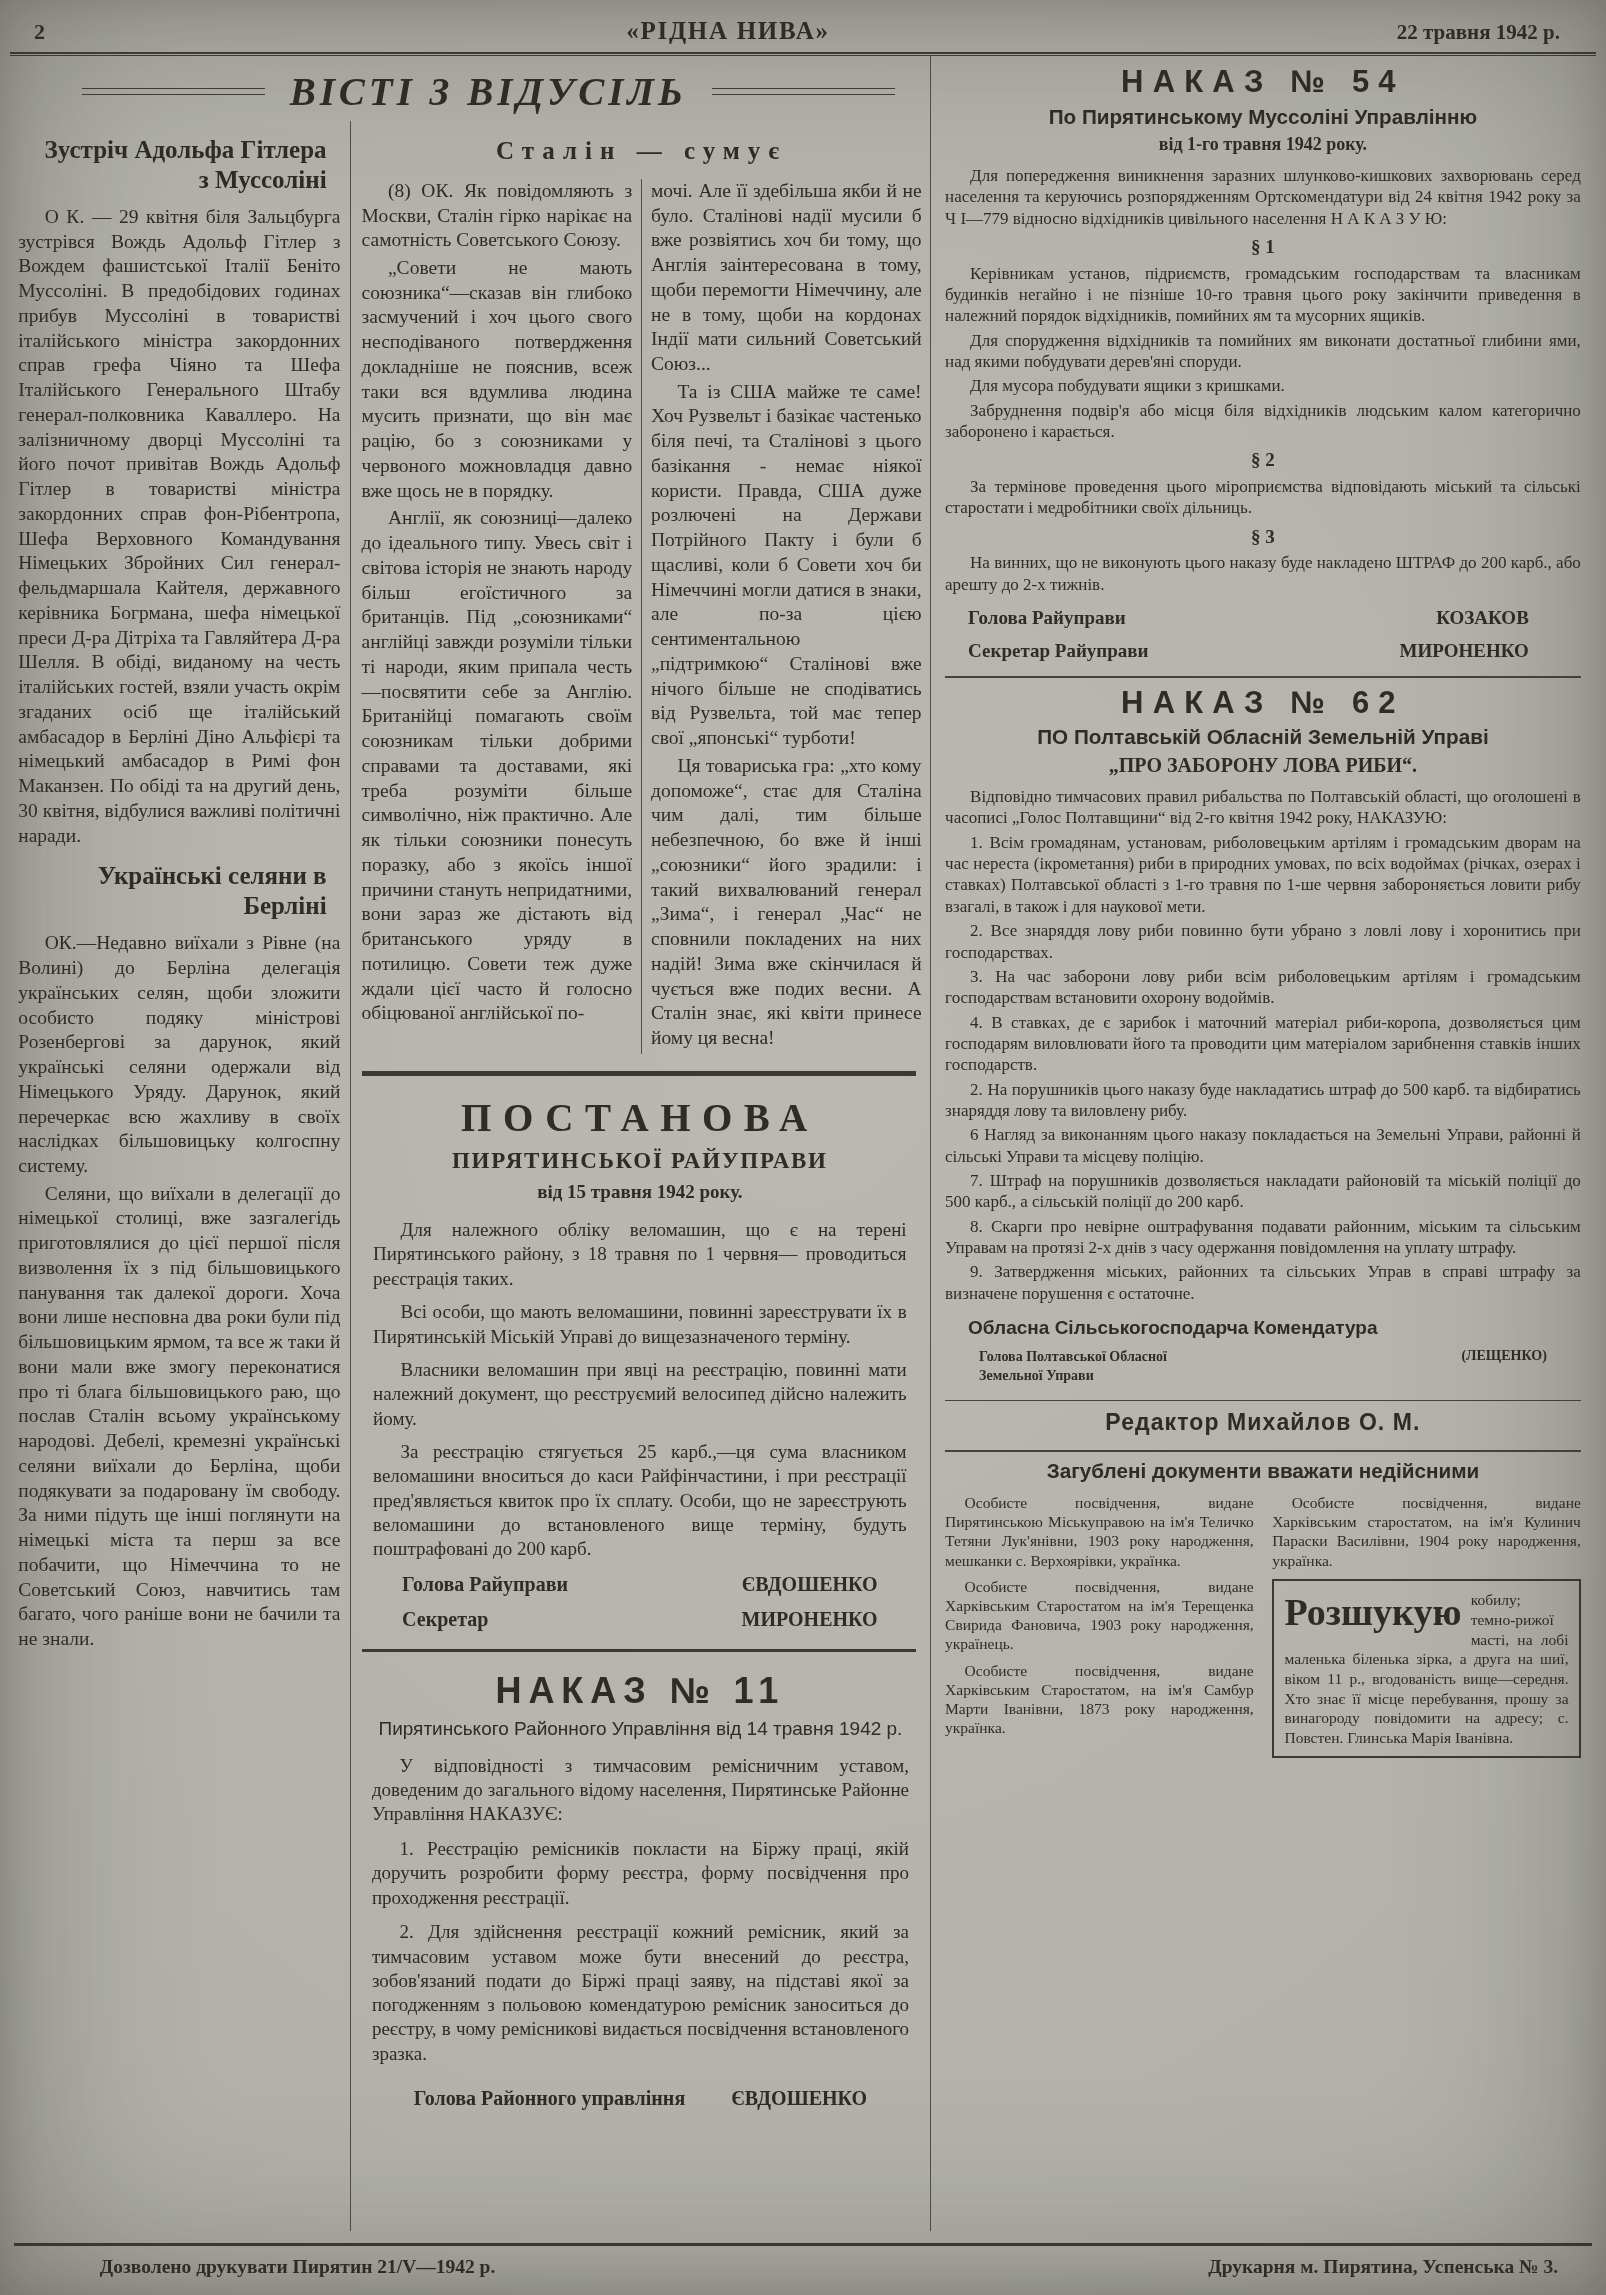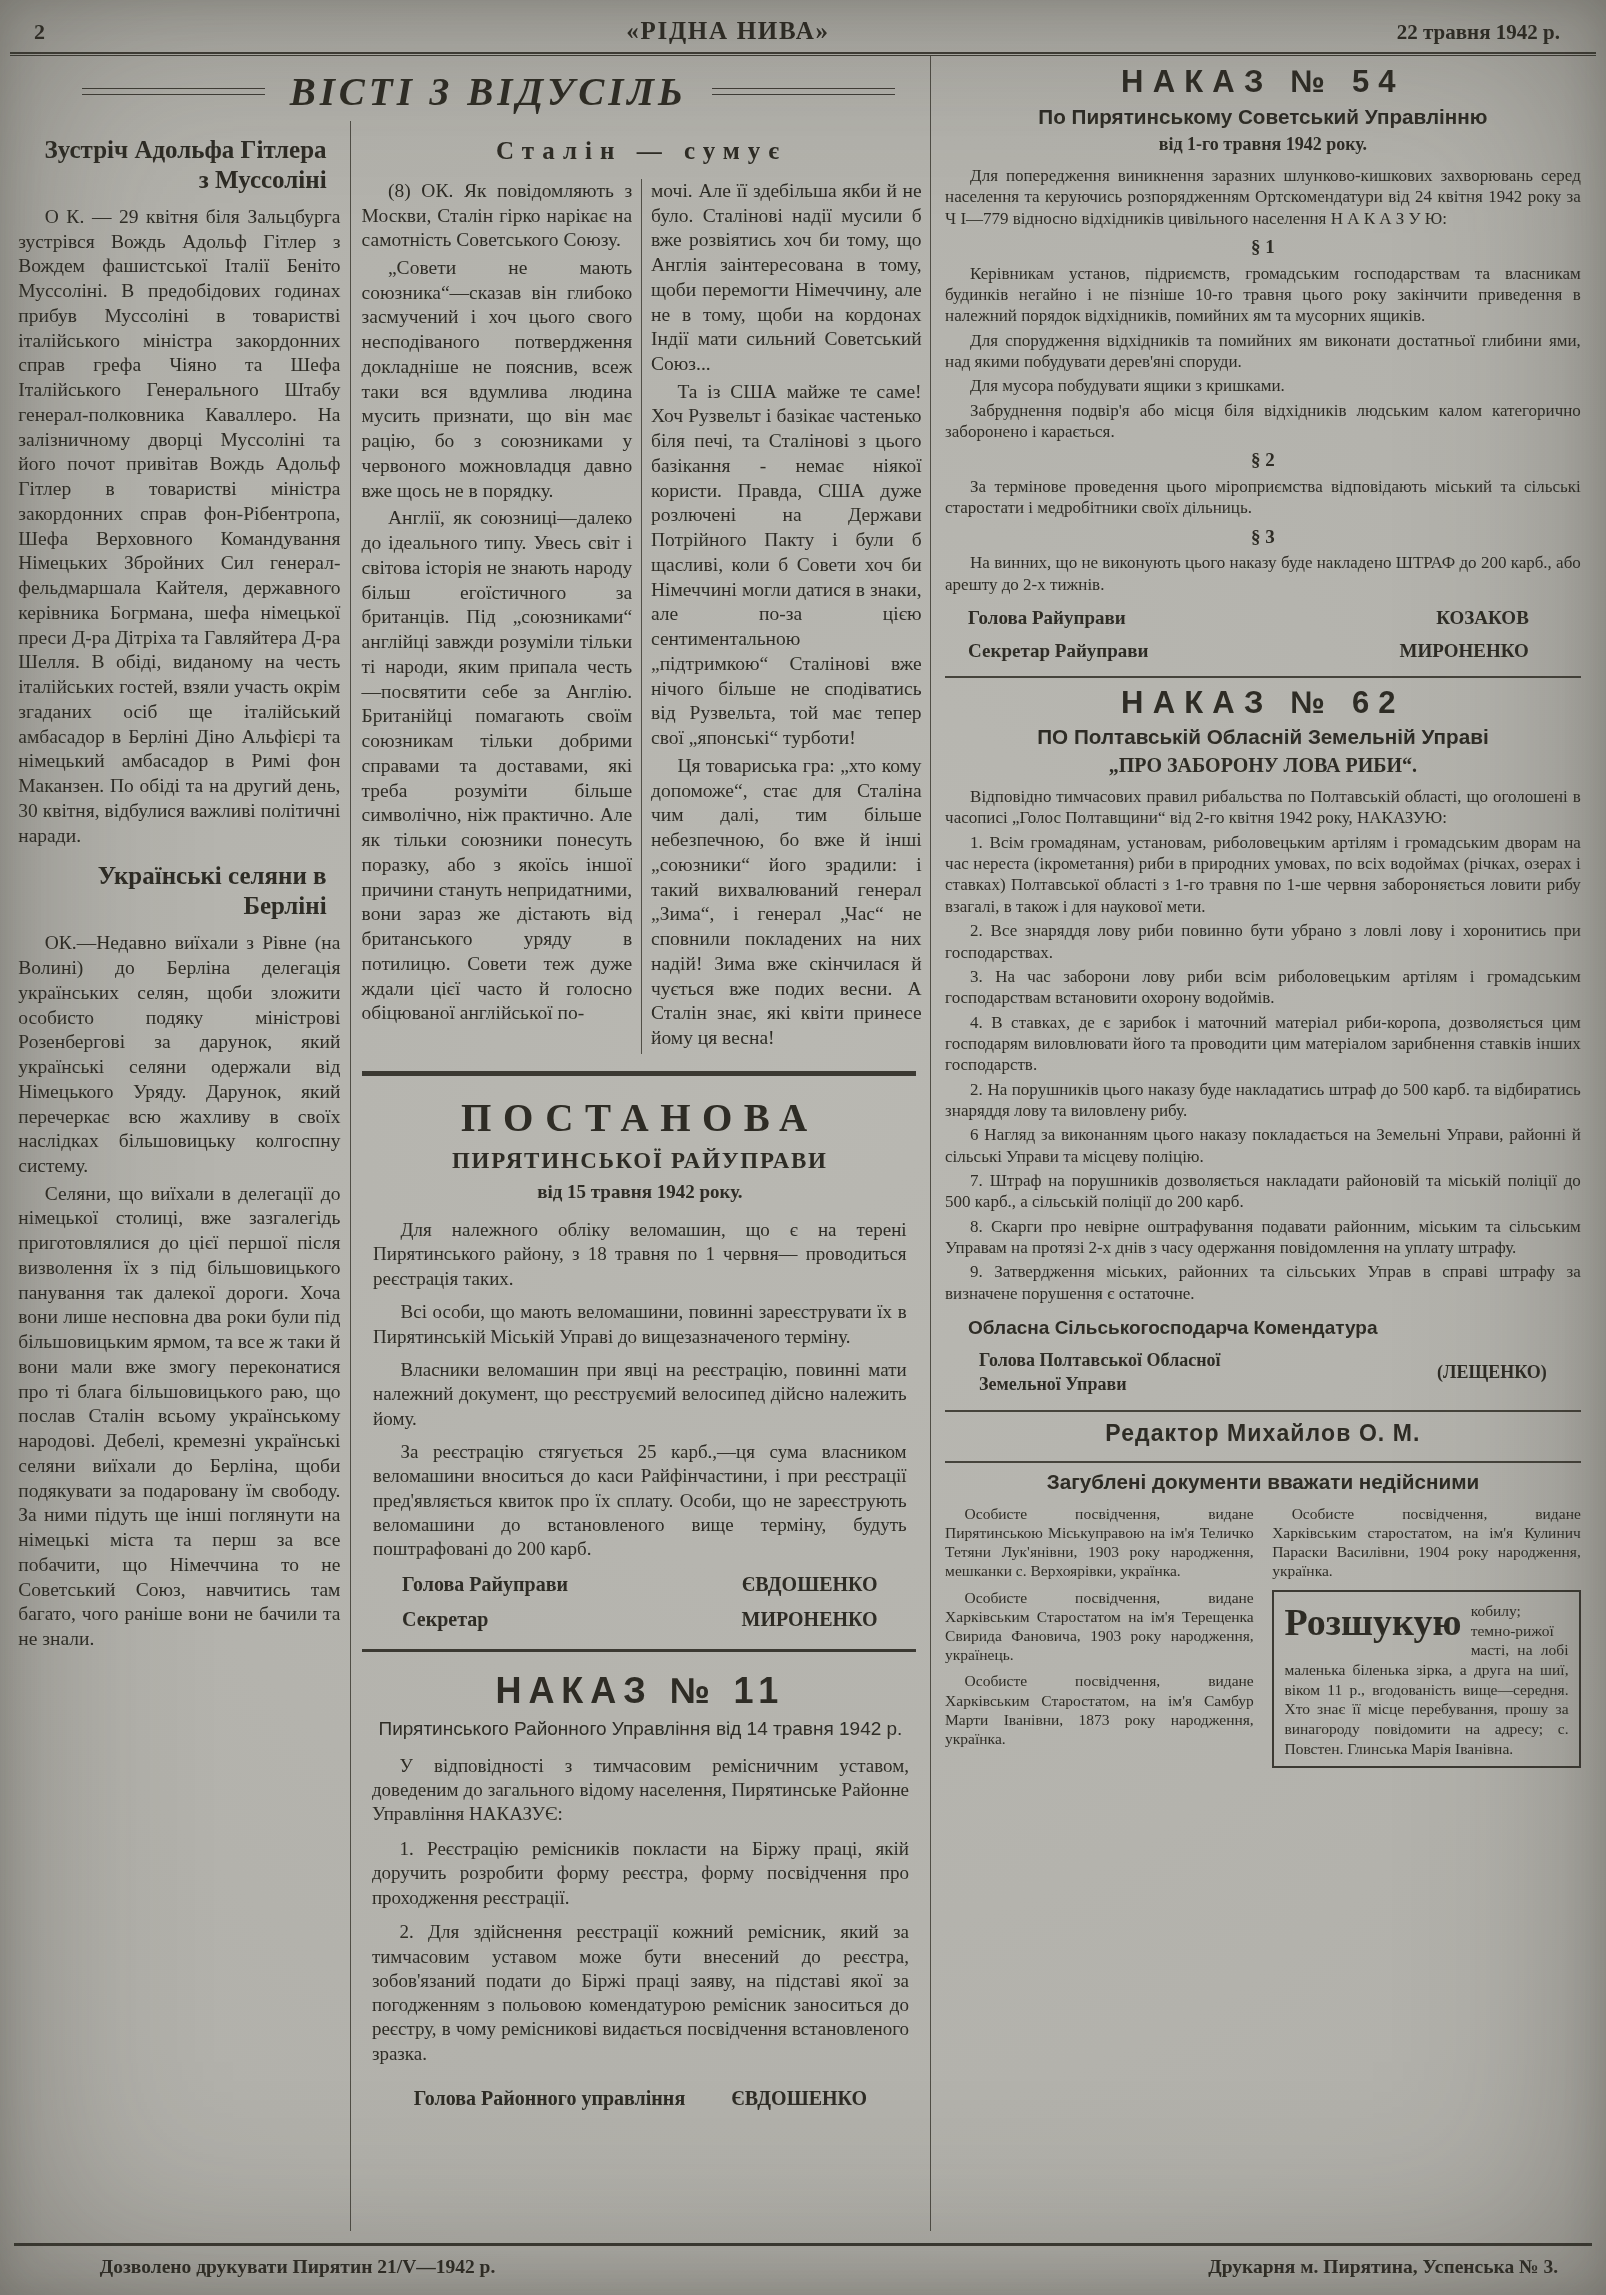--- a/index.html
+++ b/index.html
@@ -67,21 +67,21 @@
 
   
   .n-title { text-align:center; font-family:"Liberation Sans","DejaVu Sans",sans-serif; font-weight:bold; font-size:31px; letter-spacing:9.2px; margin:2.3px 0 4.6px; white-space:nowrap; }
   .n-sub   { text-align:center; font-family:"Liberation Sans","DejaVu Sans",sans-serif; font-weight:bold; font-size:20.7px; margin:0 0 4.6px; }
   .n-date  { text-align:center; font-weight:bold; font-size:18px; margin:0 0 10.3px; }
   .zone-right p.rp { font-size:17px; line-height:1.26; text-align:justify; text-indent:25px; margin:0 0 2.9px; }
   .par-mark { text-align:center; font-weight:bold; font-size:19px; margin:6.9px 0 4.6px; }
   .sig-row.right { margin:11.5px 52px 0 23px; font-size:19px; }
   .n62-quote { text-align:center; font-weight:bold; font-size:20px; margin:1.1px 0 9.2px; }
   .komendatura { font-weight:bold; font-size:19px; margin:12.6px 0 9.2px; padding-left:23px; font-family:"Liberation Sans","DejaVu Sans",sans-serif; }
-  .n62-sig { display:flex; justify-content:space-between; align-items:center; font-weight:bold; font-size:18px; margin:3.4px 34px 0 34px; }
+  .n62-sig { display:flex; justify-content:space-between; align-items:flex-start; font-weight:bold; font-size:14px; margin:3.4px 34px 0 34px; }
   .n62-sig .label div { line-height:1.35; }
 
   .editor-line { text-align:center; font-family:"Liberation Sans","DejaVu Sans",sans-serif; font-weight:bold; font-size:23px; letter-spacing:1.1px; margin:8px 0 6.9px; }
 
   
   .lost-title { text-align:center; font-family:"Liberation Sans","DejaVu Sans",sans-serif; font-weight:bold; font-size:20.7px; margin:5.7px 0 10.3px; }
   .lost-cols { display:flex; gap:18.4px; }
   .lost-col { flex:1; min-width:0;font-family:Liberation Serif, serif; }
   .lost-col p { font-size:15.5px; line-height:1.24; text-align:justify; text-indent:19.5px; margin:0 0 6.9px; }
 
@@ -187,21 +187,21 @@
         </div>
       </div>
     </div>
 
     <div class="vr"></div>
 
     <div class="zone-right">
 
       <section>
         <h2 class="n-title">НАКАЗ № 54</h2>
-        <div class="n-sub">По Пирятинському Советський Управлінню</div>
+        <div class="n-sub">По Пирятинському Муссоліні Управлінню</div>
         <div class="n-date">від 1-го травня 1942 року.</div>
         <p class="rp">Для попередження виникнення заразних шлунково-кишкових захворювань серед населення та керуючись розпорядженням Ортскомендатури від 24 квітня 1942 року за Ч І—779 відносно відхідників цивільного населення Н А К А З У Ю:</p>
         <div class="par-mark">§ 1</div>
         <p class="rp">Керівникам установ, підриємств, громадським господарствам та власникам будинків негайно і не пізніше 10-го травня цього року закінчити приведення в належний порядок відхідників, помийних ям та мусорних ящиків.</p>
         <p class="rp">Для спорудження відхідників та помийних ям виконати достатньої глибини ями, над якими побудувати дерев'яні споруди.</p>
         <p class="rp">Для мусора побудувати ящики з кришками.</p>
         <p class="rp">Забруднення подвір'я або місця біля відхідників людським калом категорично заборонено і карається.</p>
         <div class="par-mark">§ 2</div>
         <p class="rp">За термінове проведення цього міроприємства відповідають міський та сільські старостати і медробітники своїх дільниць.</p>
         <div class="par-mark">§ 3</div>

